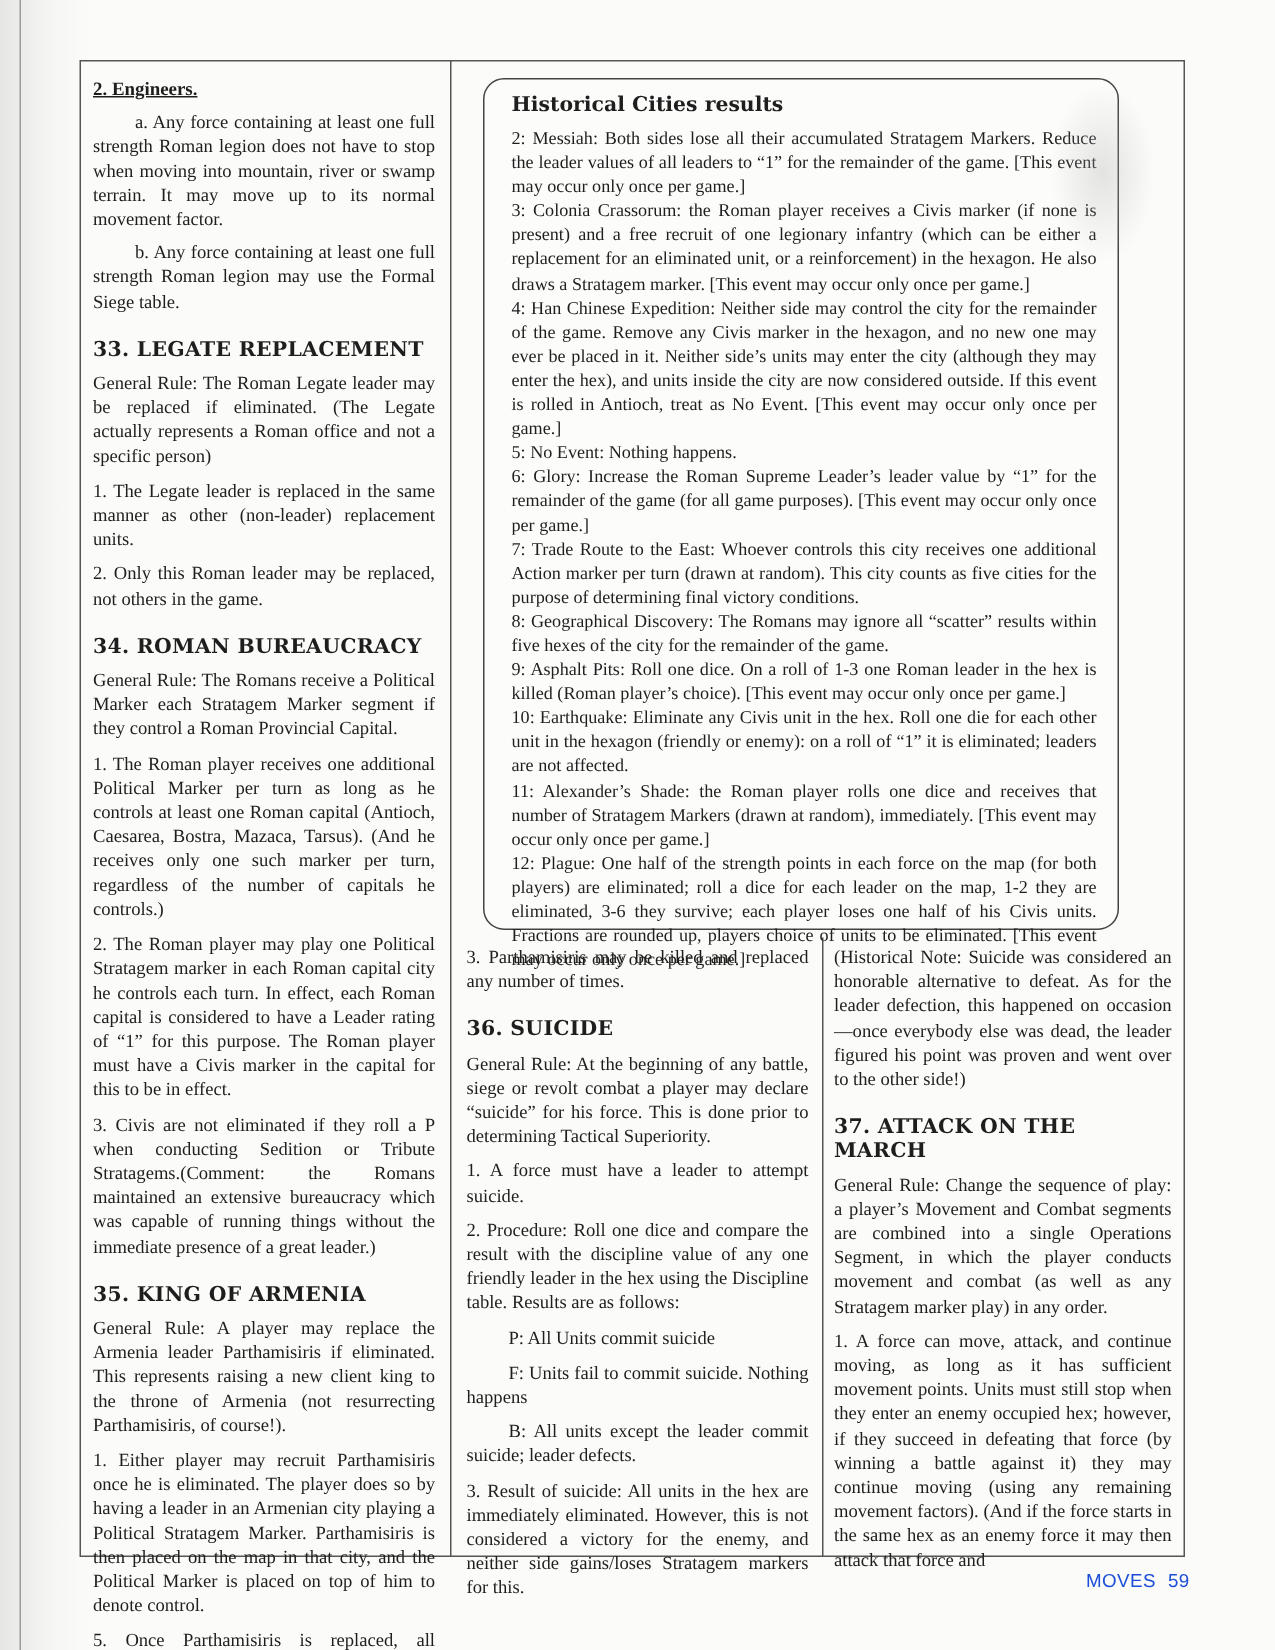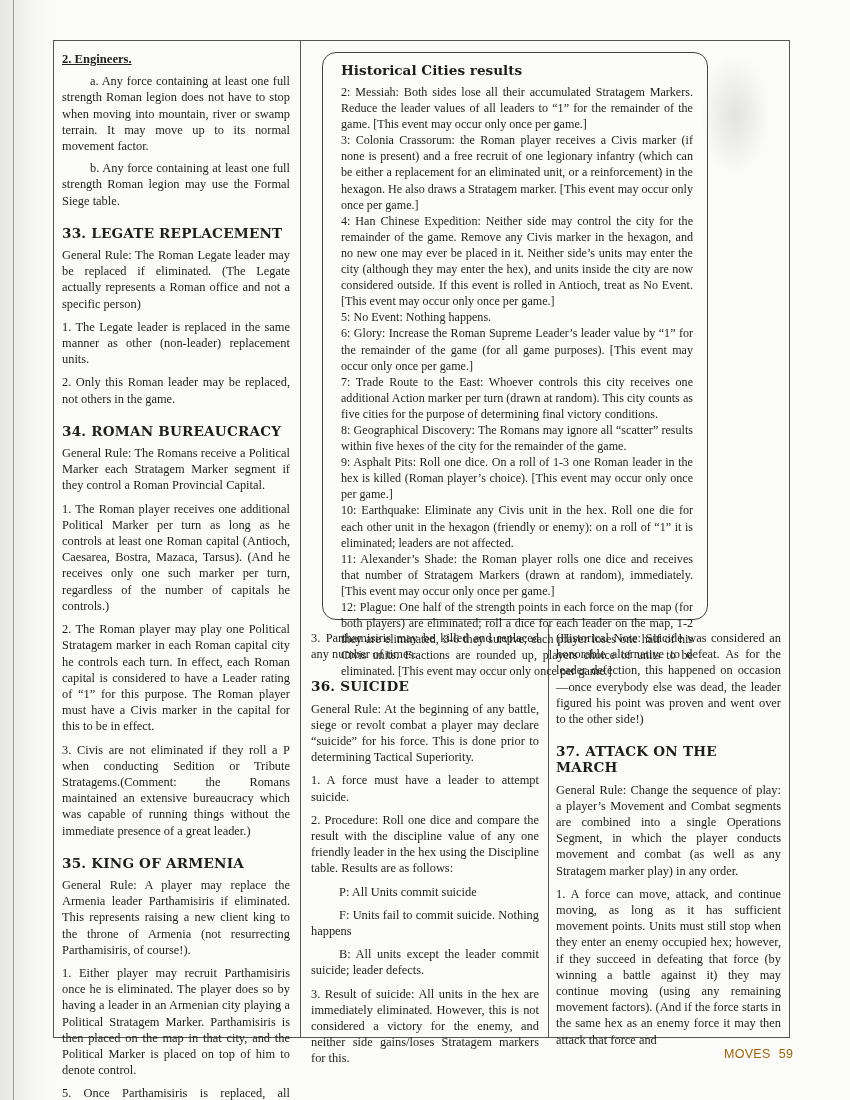--- a/index.html
+++ b/index.html
@@ -30,34 +30,34 @@
   .col3 { left: 556px; top: 630px; width: 225px; }
   .vdiv { position: absolute; width: 1px; background: #555; }
   .vdiv1 { left: 300px; top: 40px; height: 998px; }
   .vdiv2 { left: 548px; top: 625px; height: 413px; }
   h3.sub { font-size: 12.6px; font-weight: bold; margin: 0 0 6px 0; font-family: "Liberation Serif", serif; text-decoration: underline; }
   h2.sec {
     font-family: "DejaVu Serif", serif; font-weight: bold; font-size: 13.6px;
     margin: 16px 0 6px 0; letter-spacing: 0.2px; text-align: left;
   }
   .box {
-    position: absolute; left: 322px; top: 52px; width: 386px; height: 568px;
+    position: absolute; left: 322px; top: 52px; width: 424px; height: 568px;
     border: 1px solid #444; border-radius: 14px; box-sizing: border-box;
     padding: 9px 14px 0 18px; background: #fcfcfb;
   }
   .box h2 { font-family: "DejaVu Serif", serif; font-weight: bold; font-size: 13.6px; margin: 0 0 6px 0; }
   .box .entry { font-size: 12.1px; line-height: 16.1px; text-align: justify; margin: 0; }
   .smudge {
     position: absolute; left: 700px; top: 55px; width: 70px; height: 120px;
     background: radial-gradient(ellipse at center, rgba(180,180,180,0.35) 0%, rgba(200,200,200,0) 70%);
     pointer-events: none;
   }
   .footer {
     position: absolute; left: 724px; top: 1047px; font-family: "Liberation Sans", sans-serif;
-    font-size: 12.5px; color: #a16207; letter-spacing: 0.3px;
+    font-size: 12.5px; color: #1d4ed8; letter-spacing: 0.3px;
   }
   .footer span { margin-left: 8px; }
 </style>
 </head>
 <body>
 
 <div class="page-shade"></div>
 <div class="binding-line"></div>
 <div class="frame"></div>
 <div class="vdiv vdiv1"></div>

